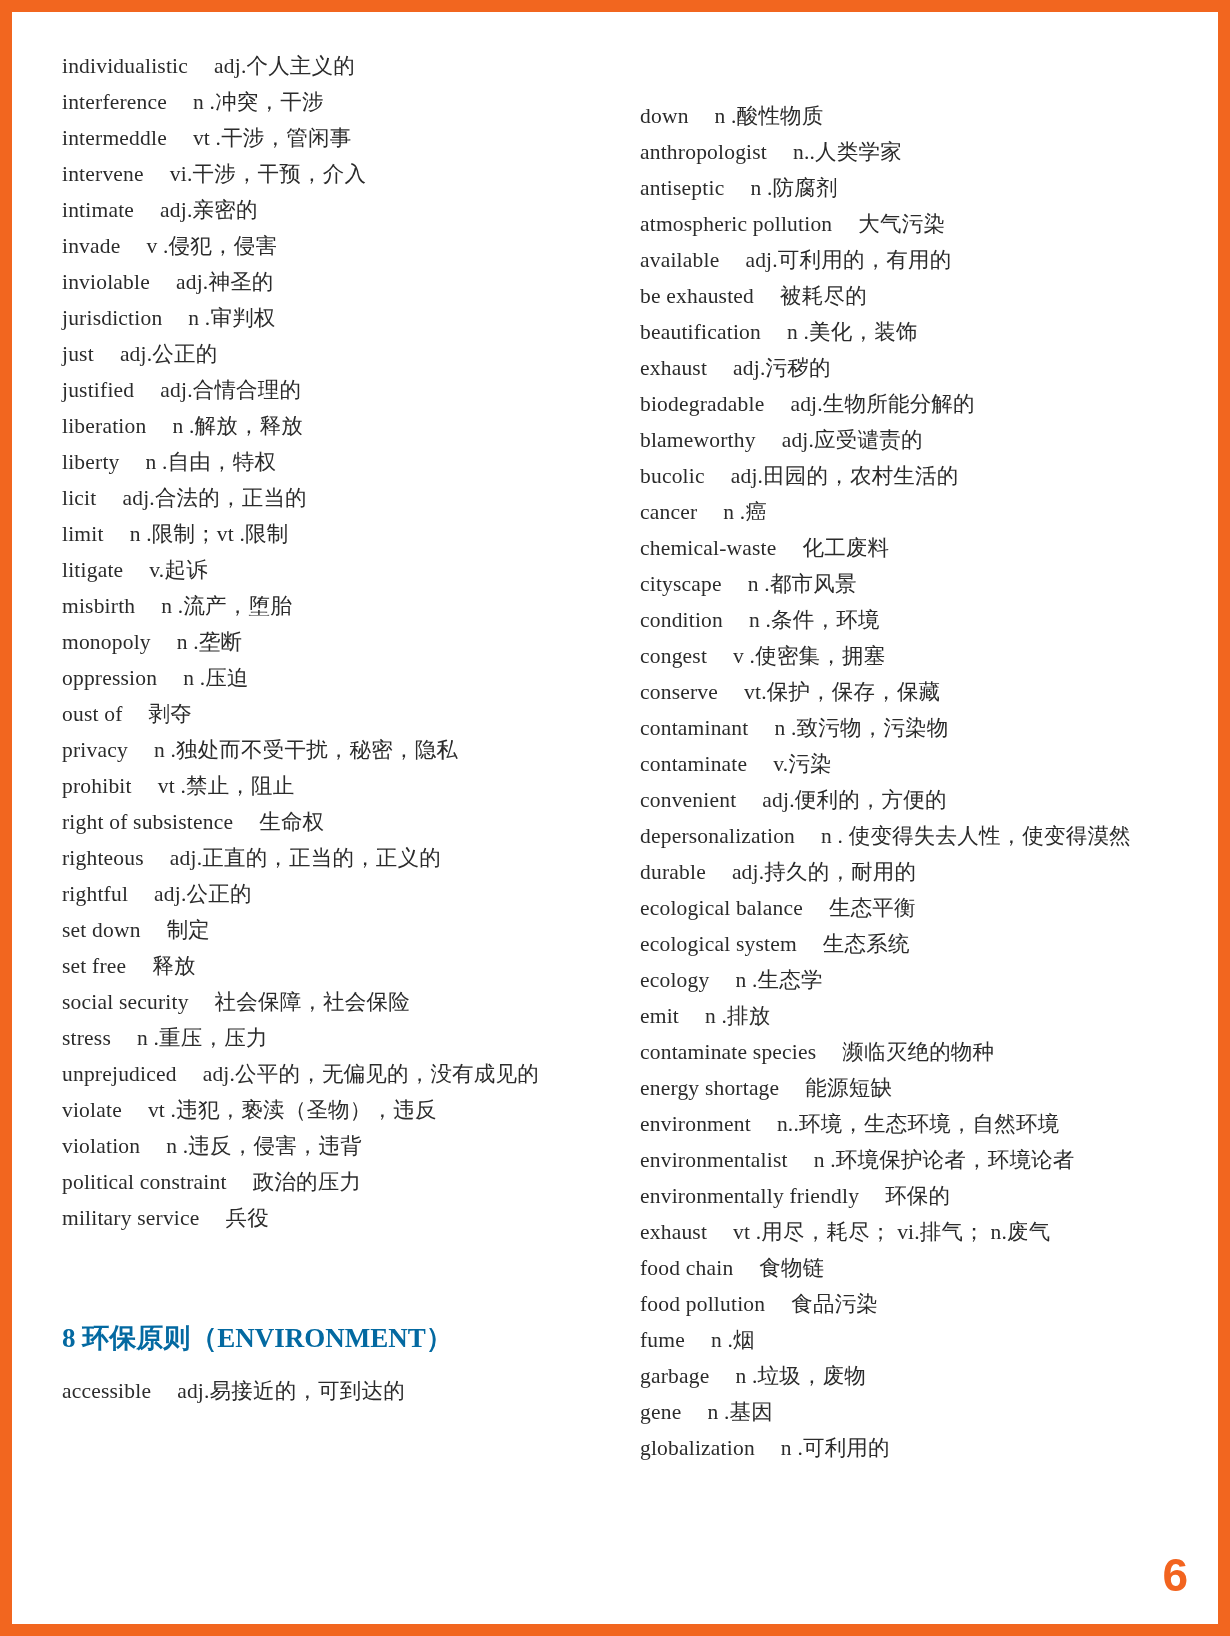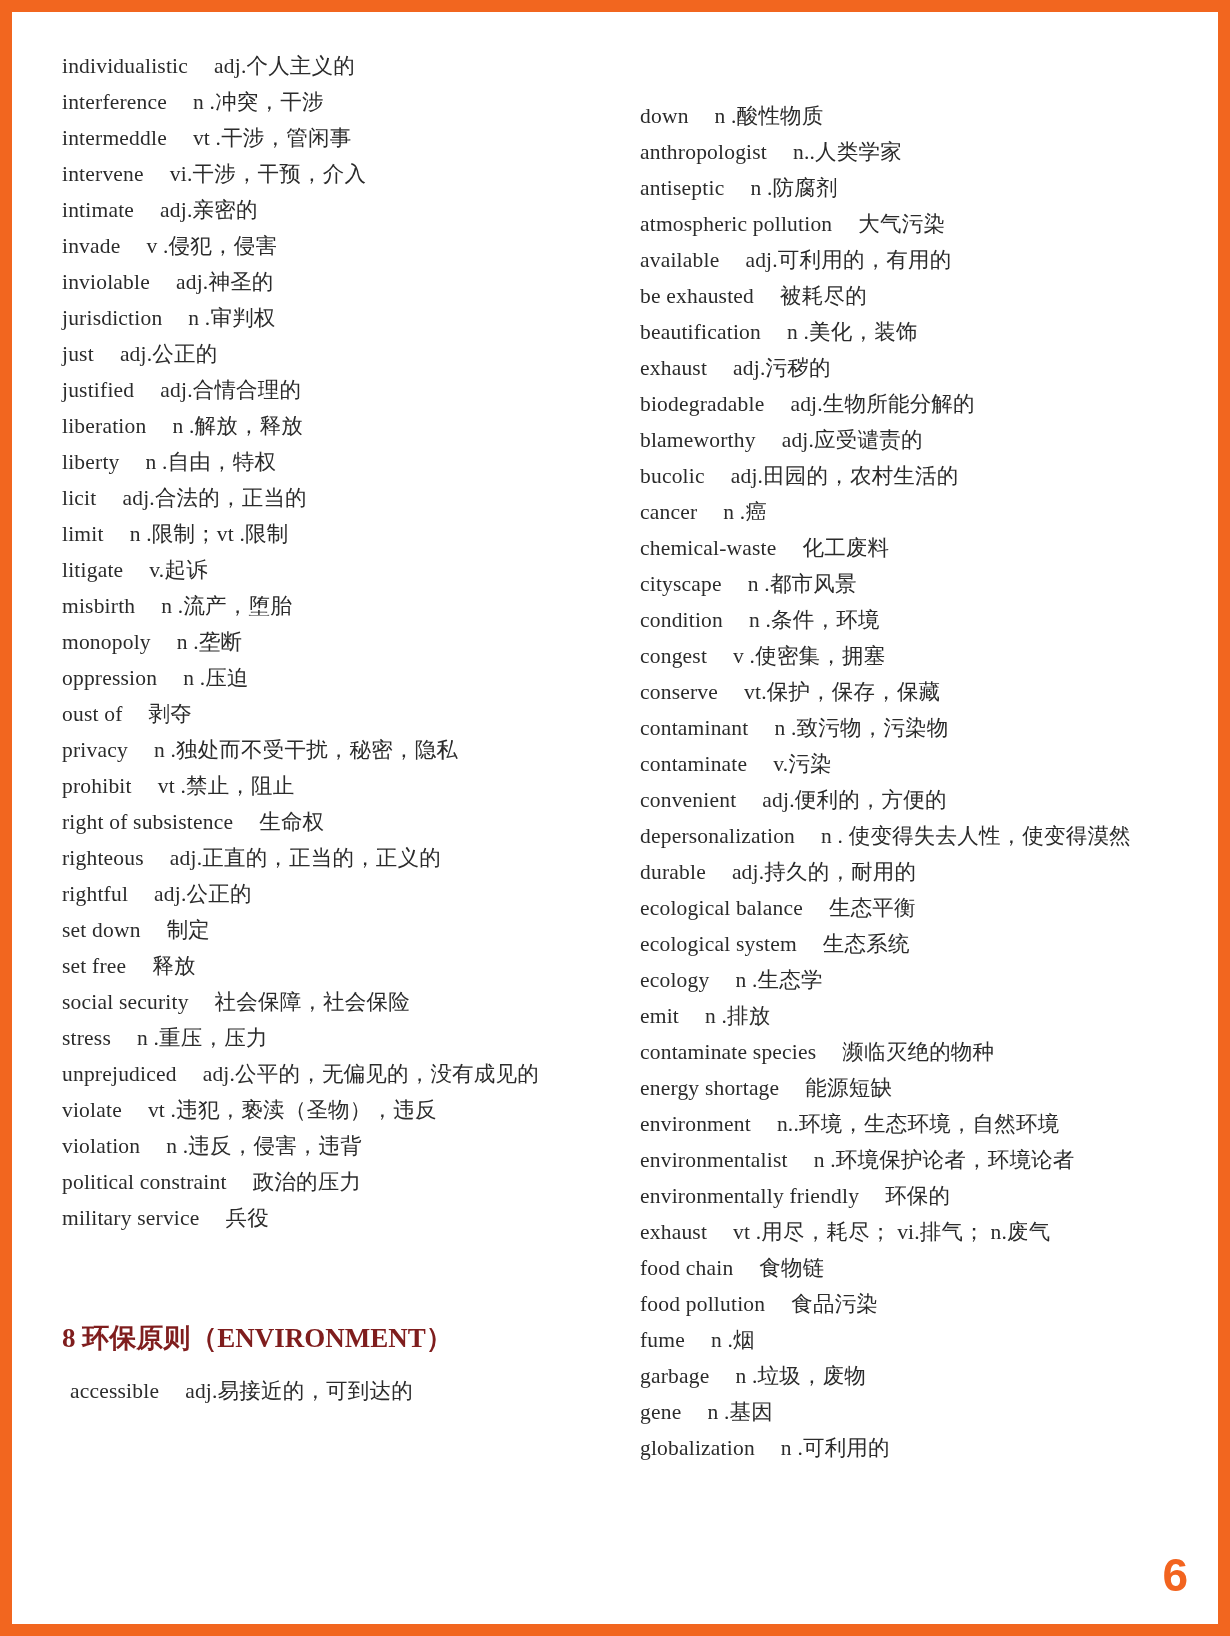--- a/index.html
+++ b/index.html
@@ -31,25 +31,25 @@
     letter-spacing: 0.2px;
   }
   .term { margin-right: 26px; }
   .def  { }
   .section-heading {
     margin: 84px 0 0 0;
     padding: 0;
     font-size: 27px;
     line-height: 36px;
     font-weight: bold;
-    color: #7f1d1d;
+    color: #0369a1;
     white-space: nowrap;
     font-family: "Liberation Serif", "DejaVu Serif", serif;
   }
-  .entries-after { margin-top: 17px; margin-left: 8px; }
+  .entries-after { margin-top: 17px; }
   .page-number {
     position: absolute;
     right: 30px;
     bottom: 26px;
     font-family: "Liberation Sans", "DejaVu Sans", sans-serif;
     font-size: 46px;
     font-weight: bold;
     color: #f2641f;
     line-height: 1;
   }

